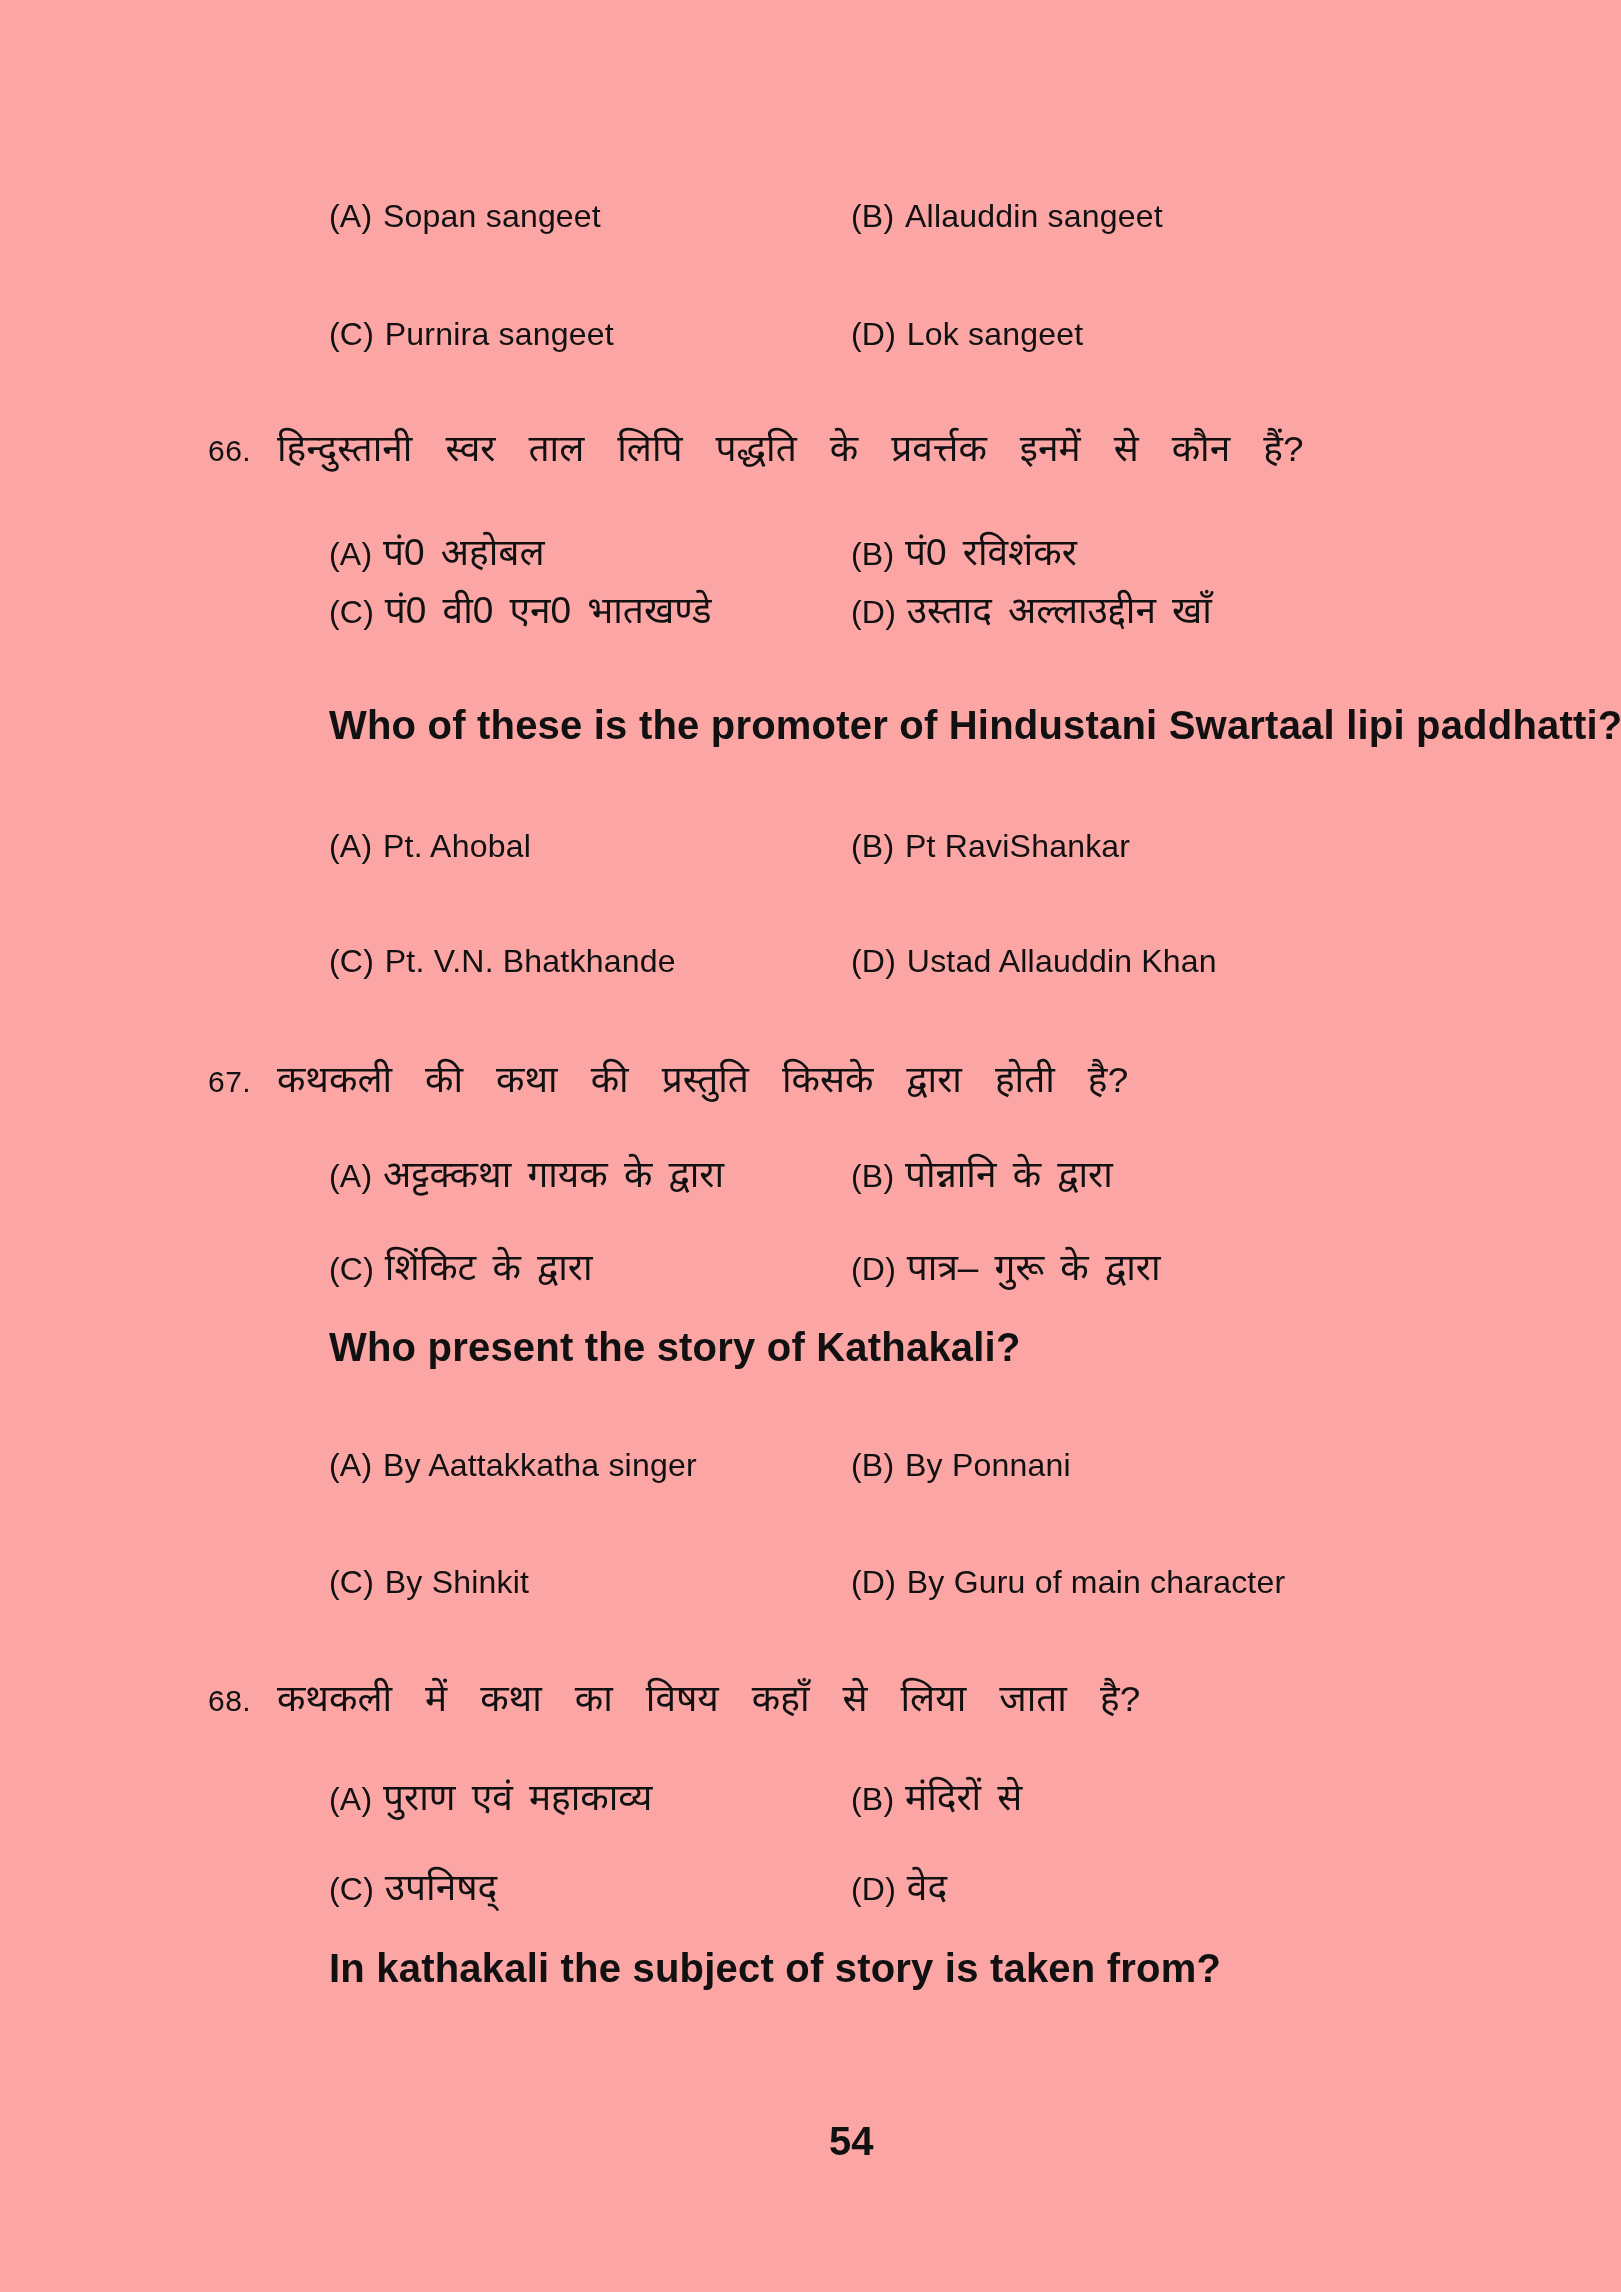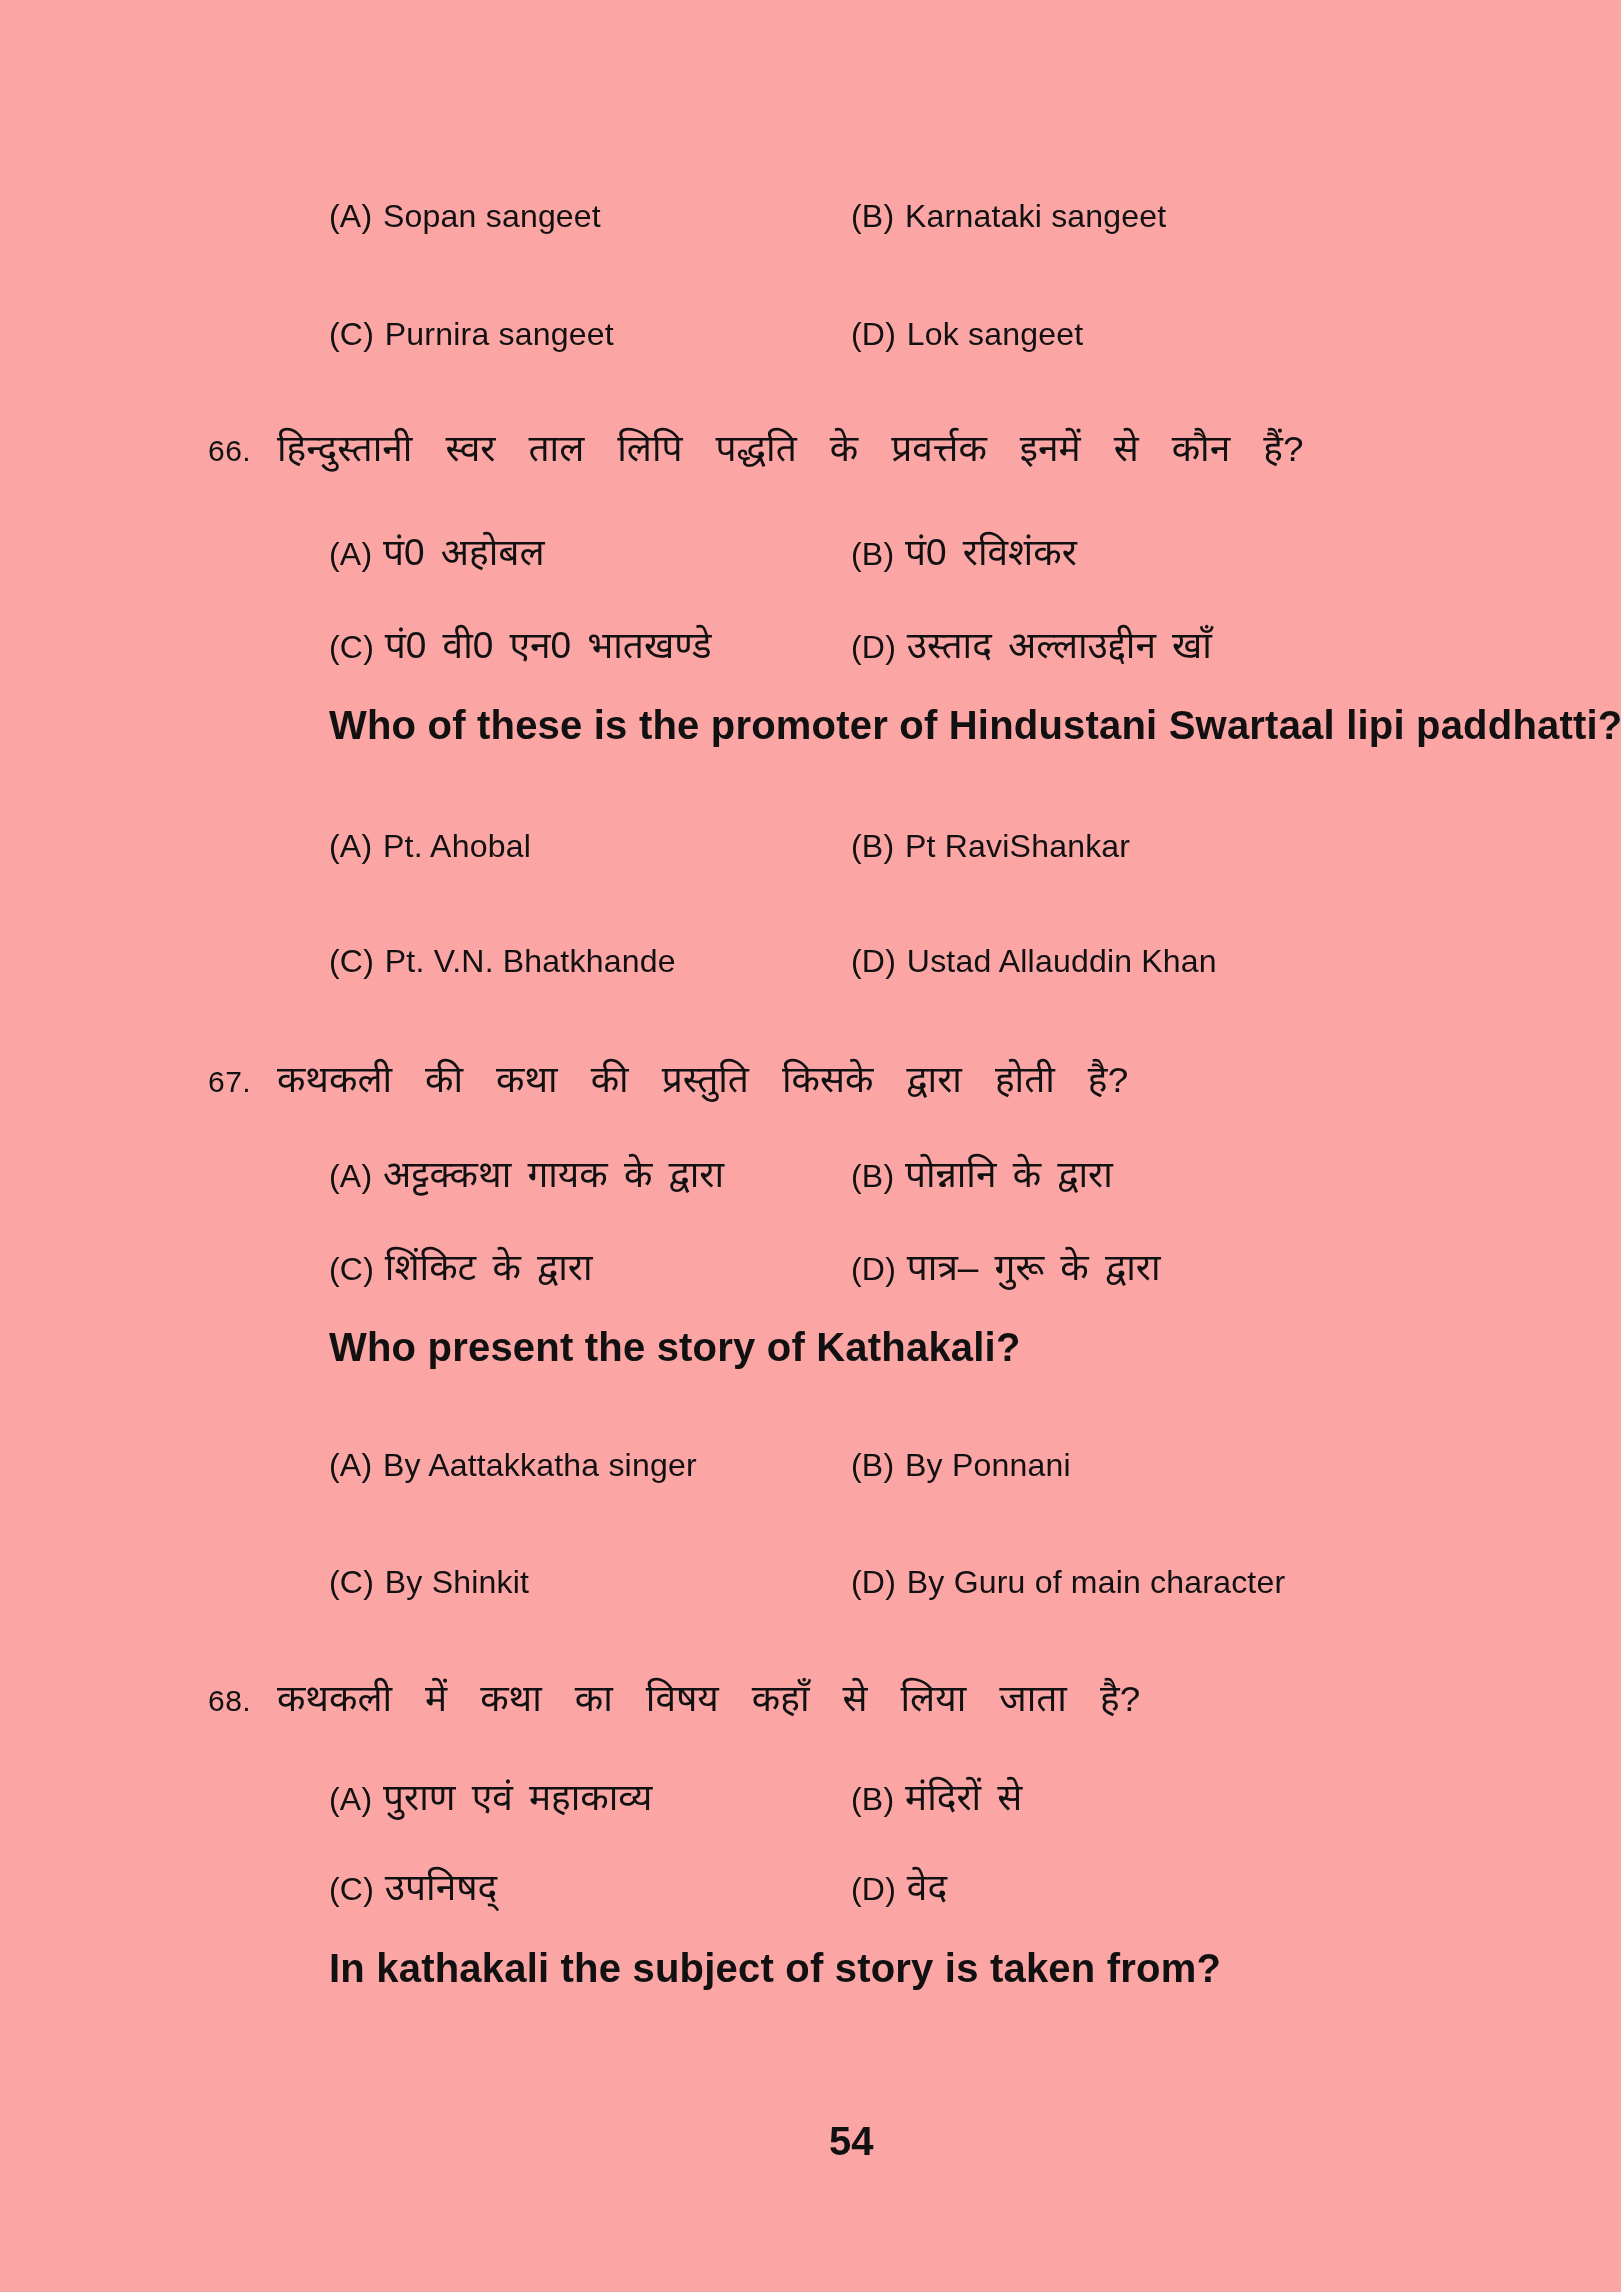--- a/index.html
+++ b/index.html
@@ -25,36 +25,36 @@
   .opt-label { font-size:32px; margin-right:10.8px; letter-spacing:0.2px; }
   .pagenum { position:absolute; left:829px; font-size:40px; font-weight:bold; }
 </style>
 </head>
 <body>
 
 <div class="page">
 
   <div class="row" style="top:198px">
     <span class="c1 en"><span class="opt-label">(A)</span><span>Sopan sangeet</span></span>
-    <span class="c2 en"><span class="opt-label">(B)</span><span>Karnataki sangeet</span></span>
+    <span class="c2 en"><span class="opt-label">(B)</span><span>Allauddin sangeet</span></span>
   </div>
   <div class="row" style="top:316px">
     <span class="c1 en"><span class="opt-label">(C)</span><span>Purnira sangeet</span></span>
     <span class="c2 en"><span class="opt-label">(D)</span><span>Lok sangeet</span></span>
   </div>
 
   <div class="qrow" style="top:421px">
     <span class="qnum">66.</span>
     <span class="hi-q">हिन्दुस्तानी स्वर ताल लिपि पद्धति के प्रवर्त्तक इनमें से कौन हैं?</span>
   </div>
   <div class="row" style="top:525px">
     <span class="c1"><span class="opt-label">(A)</span><span class="hi">पं0 अहोबल</span></span>
     <span class="c2"><span class="opt-label">(B)</span><span class="hi">पं0 रविशंकर</span></span>
   </div>
-  <div class="row" style="top:618px">
+  <div class="row" style="top:583px">
     <span class="c1"><span class="opt-label">(C)</span><span class="hi">पं0 वी0 एन0 भातखण्डे</span></span>
     <span class="c2"><span class="opt-label">(D)</span><span class="hi">उस्ताद अल्लाउद्दीन खाँ</span></span>
   </div>
   <div class="erow" style="top:703px">Who of these is the promoter of Hindustani Swartaal lipi paddhatti?</div>
   <div class="row" style="top:943px">
     <span class="c1 en"><span class="opt-label">(C)</span><span>Pt. V.N. Bhatkhande</span></span>
     <span class="c2 en"><span class="opt-label">(D)</span><span>Ustad Allauddin Khan</span></span>
   </div>
   <div class="row" style="top:828px">
     <span class="c1 en"><span class="opt-label">(A)</span><span>Pt. Ahobal</span></span>

